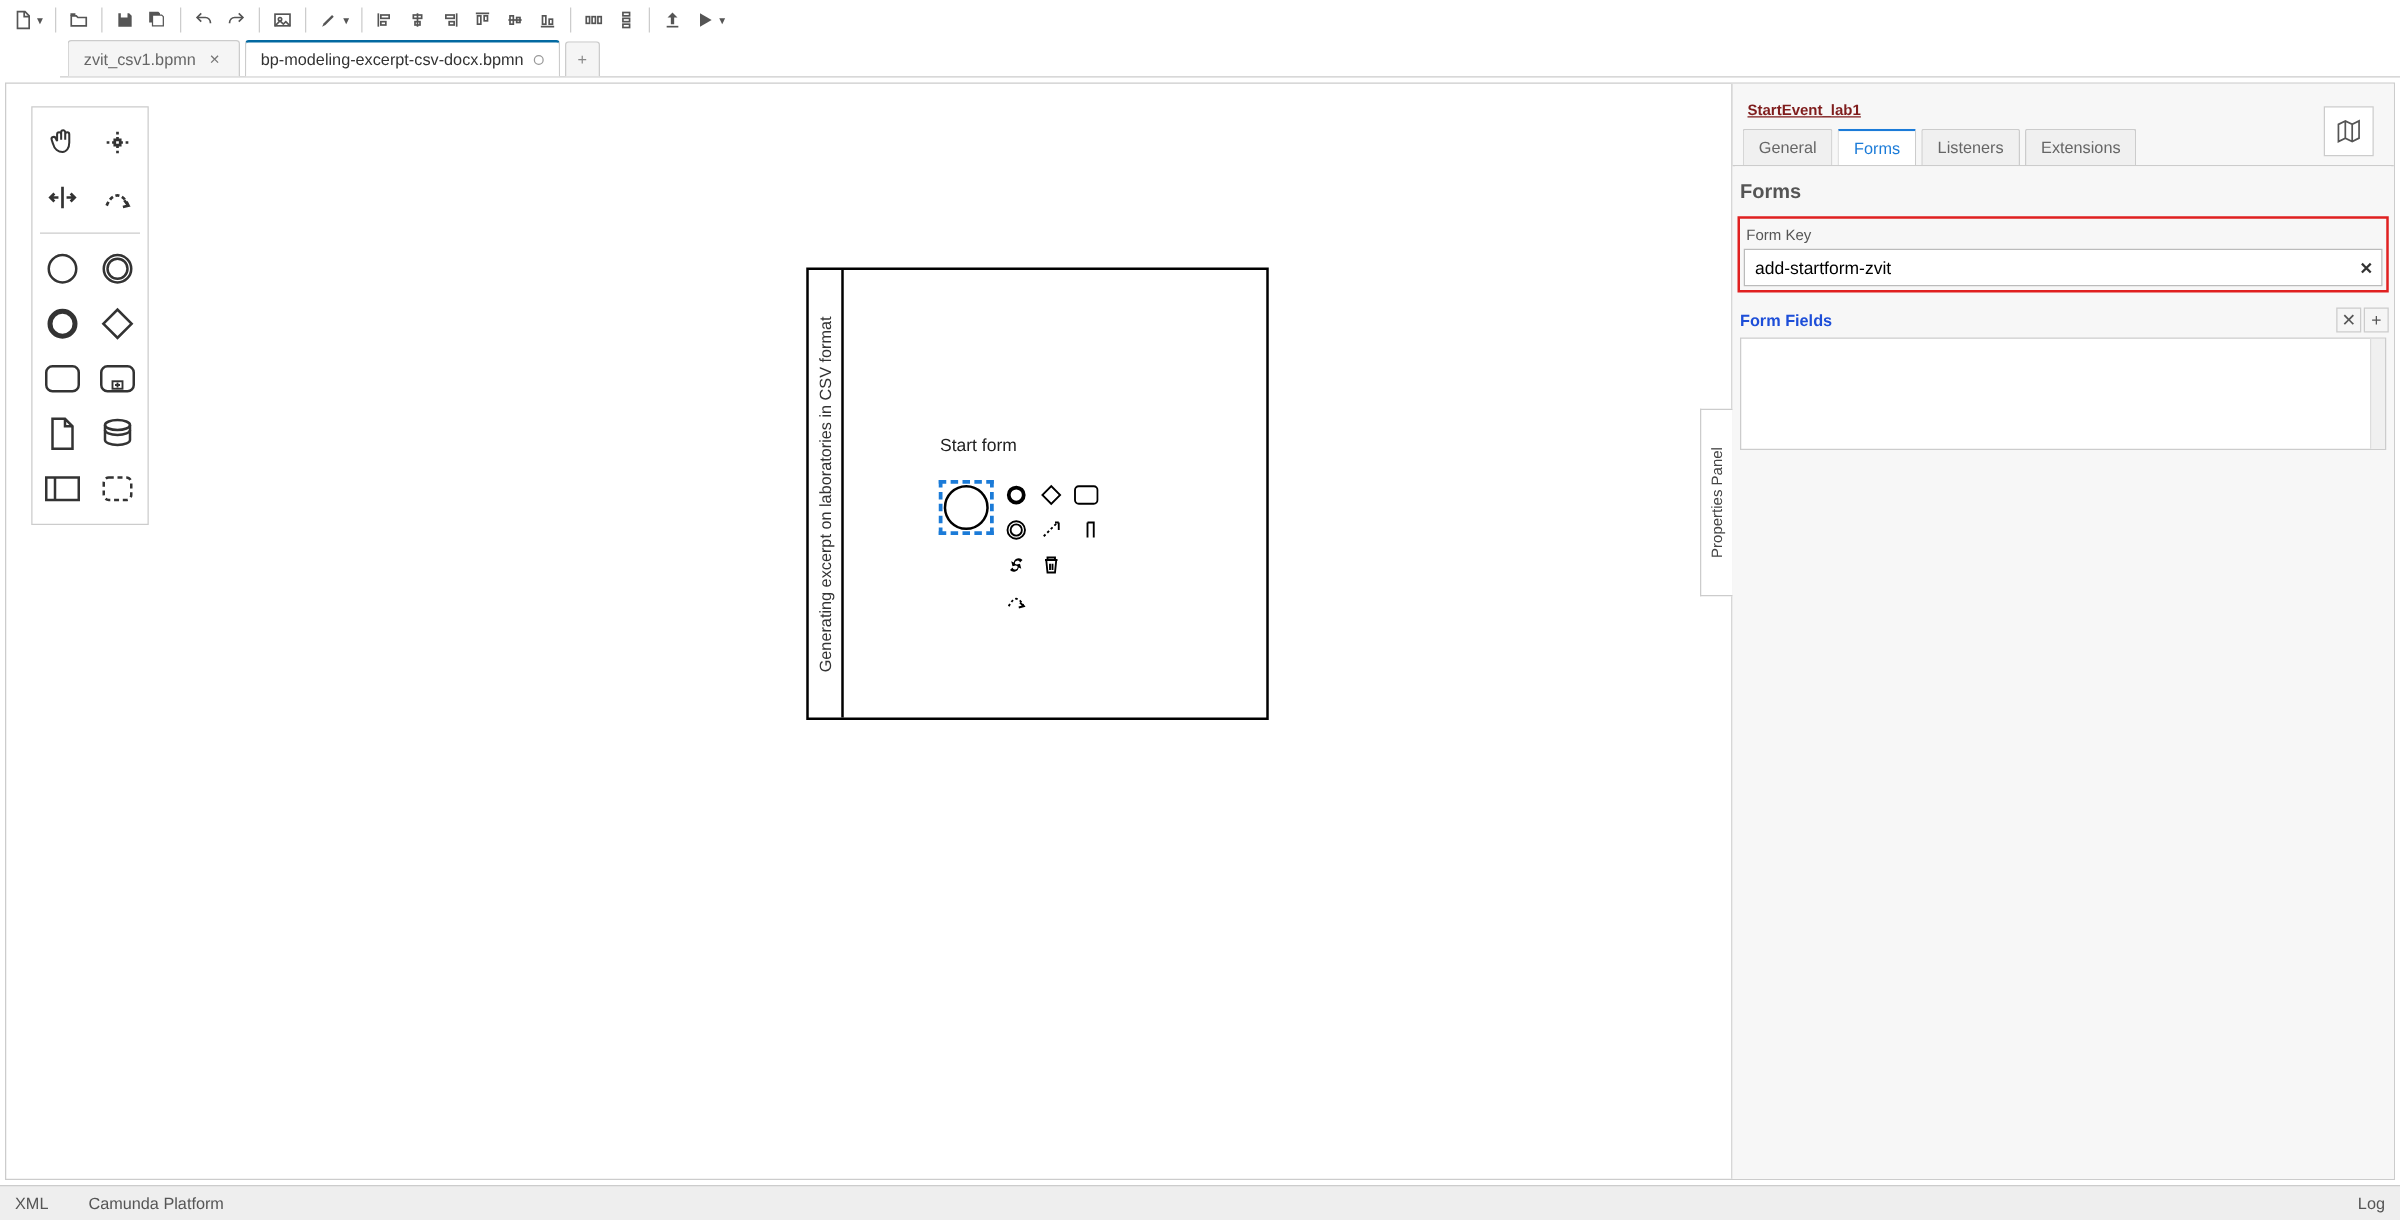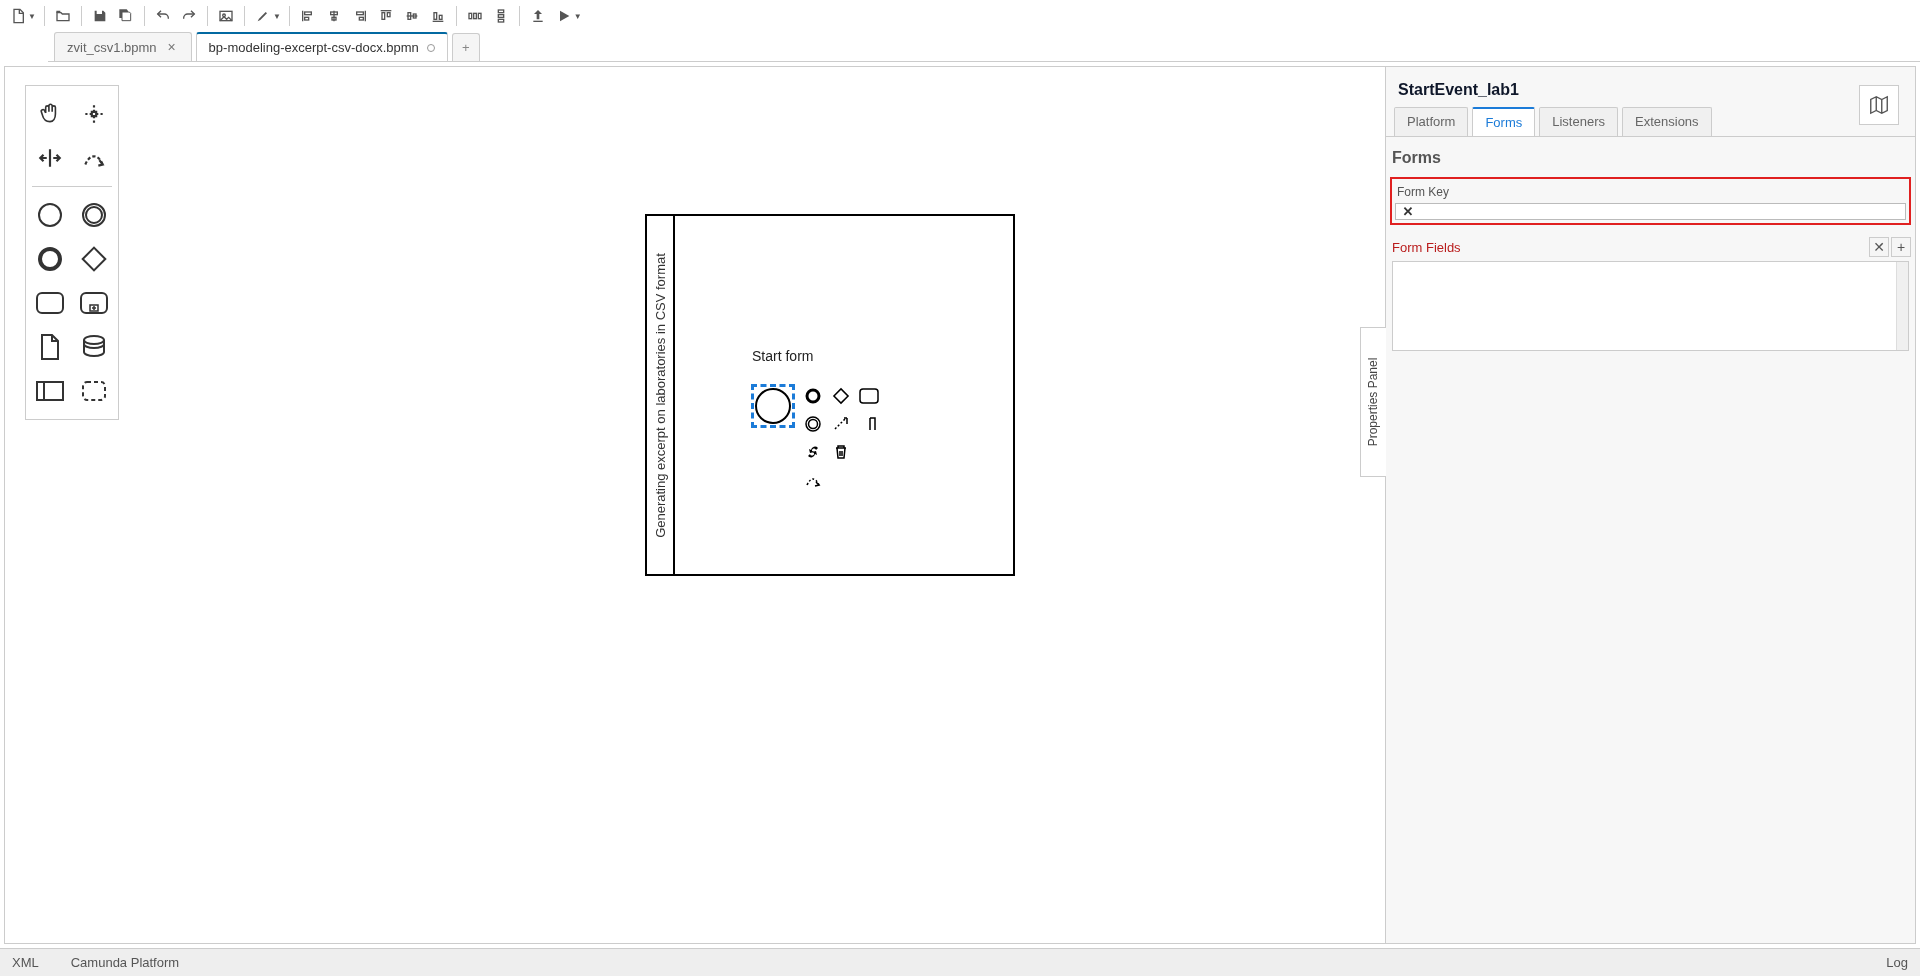--- a/index.html
+++ b/index.html
@@ -44,33 +44,33 @@
 
 
 .minimap-btn { position: absolute; right: 16px; top: 18px; width: 40px; height: 40px; border: 1px solid #ccc; background: #fff; display: flex; align-items: center; justify-content: center; cursor: pointer; }
 
 
 .pp-toggle { position: absolute; right: -1px; top: 260px; width: 26px; height: 150px; border: 1px solid #ccc; border-right: none; background: #fff; display: flex; align-items: center; justify-content: center; cursor: pointer; }
 .pp-toggle span { transform: rotate(-90deg); white-space: nowrap; font-size: 12px; color: #444; }
 
 
 .prop-panel { width: 530px; border-left: 1px solid #ccc; background: #f7f7f7; display: flex; flex-direction: column; margin-left: auto; }
-.pp-title { font-weight: bold; font-size: 16px; padding: 14px 12px 8px; color: #0f172a; }
+.pp-title { font-weight: bold; font-size: 12px; padding: 14px 12px 8px; color: #7f1d1d; text-decoration: underline; }
 .pp-tabs { display: flex; gap: 4px; padding: 0 8px; }
 .pp-tab { padding: 6px 12px; border: 1px solid #ccc; border-bottom: none; background: #f0f0f0; color: #666; cursor: pointer; border-radius: 2px 2px 0 0; font-size: 13px; }
 .pp-tab.active { background: #fff; color: #1b7bd8; border-top: 2px solid #1b7bd8; }
 .pp-body { border-top: 1px solid #ccc; background: #fff; flex: 1; padding: 0; }
 .pp-section-title { font-weight: bold; font-size: 16px; color: #555; padding: 12px 4px 10px 4px; background: #f7f7f7; }
 .field-block { border: 2px solid #e02020; padding: 3px; margin: 0 2px 6px 2px; }
 .field-label { font-size: 12px; color: #555; padding: 3px 2px 4px; }
 .field-input-wrap { display: flex; align-items: center; border: 1px solid #bbb; background: #fff; }
 .field-input { flex: 1; border: none; outline: none; padding: 6px 8px; font-size: 14px; }
 .field-clear { width: 24px; text-align: center; cursor: pointer; font-weight: bold; color: #333; }
 .ff-header { display: flex; align-items: center; justify-content: space-between; padding: 6px 2px 4px 4px; }
-.ff-title { font-weight: normal; font-size: 13px; color: #b91c1c; }
+.ff-title { font-weight: bold; font-size: 13px; color: #1d4ed8; }
 .ff-actions { display: flex; gap: 2px; }
 .ff-act { width: 20px; height: 20px; border: 1px solid #ccc; background: #f5f5f5; display: flex; align-items: center; justify-content: center; cursor: pointer; font-size: 14px; color: #555; }
 .ff-box { border: 1px solid #ccc; background: #fff; height: 90px; margin: 0 4px; position: relative; }
 .ff-scroll { position: absolute; right: 0; top: 0; bottom: 0; width: 12px; background: #f0f0f0; border-left: 1px solid #ddd; }
 
 
 .footer { height: 28px; background: #eee; display: flex; align-items: center; padding: 0 12px; gap: 32px; font-size: 13px; color: #555; border-top: 1px solid #ccc; }
 .footer .foot-link { cursor: pointer; }
 .footer .spacer { flex: 1; }
 </style>
@@ -389,30 +389,31 @@
       </svg>
   </div>
 
   <div class="pp-toggle" style="right: 529px;">
     <span>Properties Panel</span>
   </div>
 
   <div class="prop-panel">
     <div class="pp-title">StartEvent_lab1</div>
     <div class="pp-tabs">
-      <div class="pp-tab">Platform</div>
+      <div class="pp-tab">General</div>
       <div class="pp-tab active">Forms</div>
       <div class="pp-tab">Listeners</div>
       <div class="pp-tab">Extensions</div>
     </div>
     <div class="pp-body" style="background:#f7f7f7; padding:0 2px;">
       <div class="pp-section-title">Forms</div>
       <div class="field-block">
         <div class="field-label">Form Key</div>
         <div class="field-input-wrap">
+          <input class="field-input" value="add-startform-zvit" style="">
           <div class="field-clear">✕</div>
         </div>
       </div>
       <div class="ff-header">
         <div class="ff-title">Form Fields</div>
         <div class="ff-actions">
           <div class="ff-act">✕</div>
           <div class="ff-act">+</div>
         </div>
       </div>

